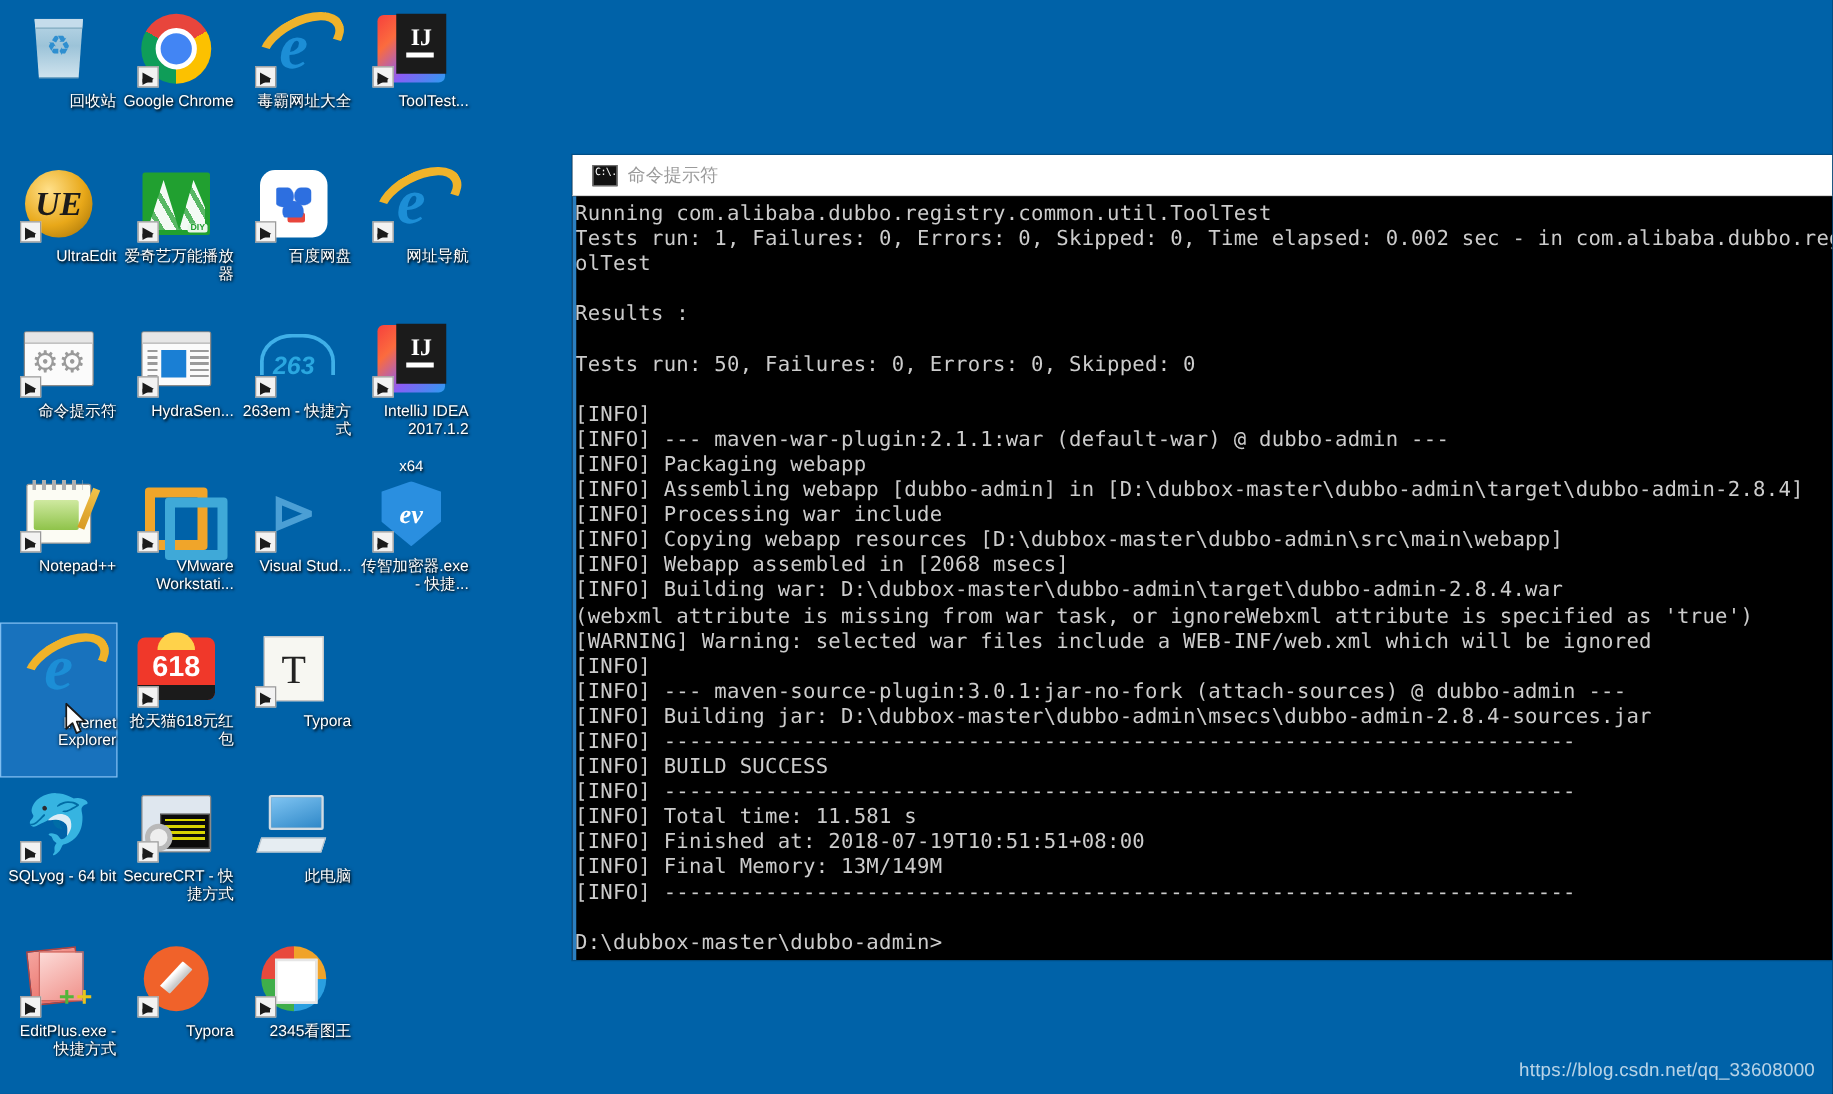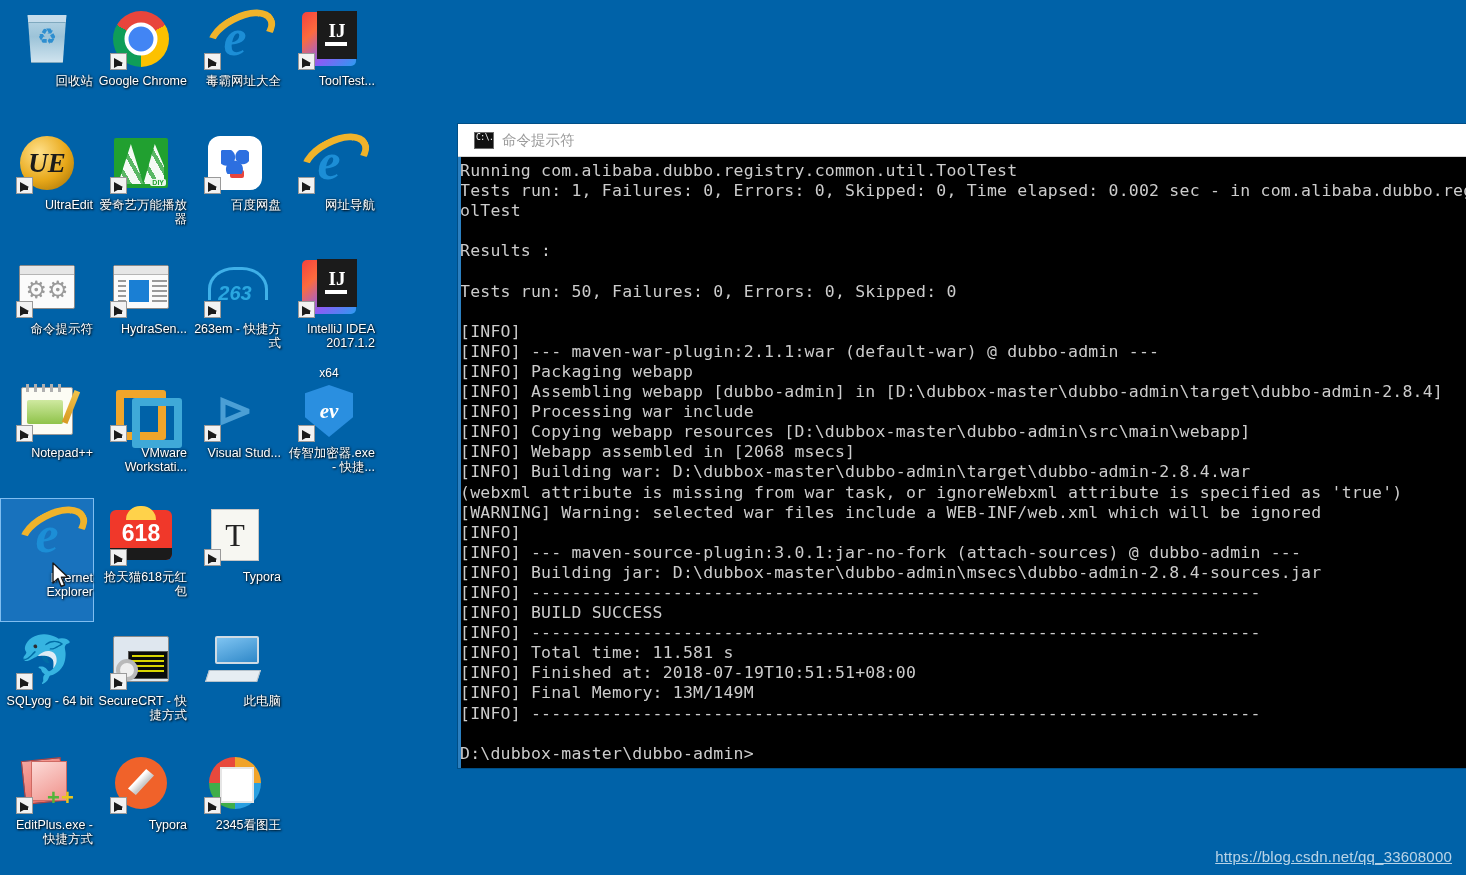--- a/index.html
+++ b/index.html
@@ -348,21 +348,20 @@
   }
 
   
   #watermark {
     position:absolute;
     right: 14px; bottom: 10px;
     font-size: 15px;
     color: rgba(255,255,255,0.72);
     font-family:"Liberation Sans", sans-serif;
     letter-spacing: 0.2px;
-    text-decoration: underline;
   }
 
   
   #cursor {
     position:absolute;
     left: 52px; top: 562px;
     width: 0; height: 0;
     pointer-events:none;
   }
   #cursor svg { display:block; }

